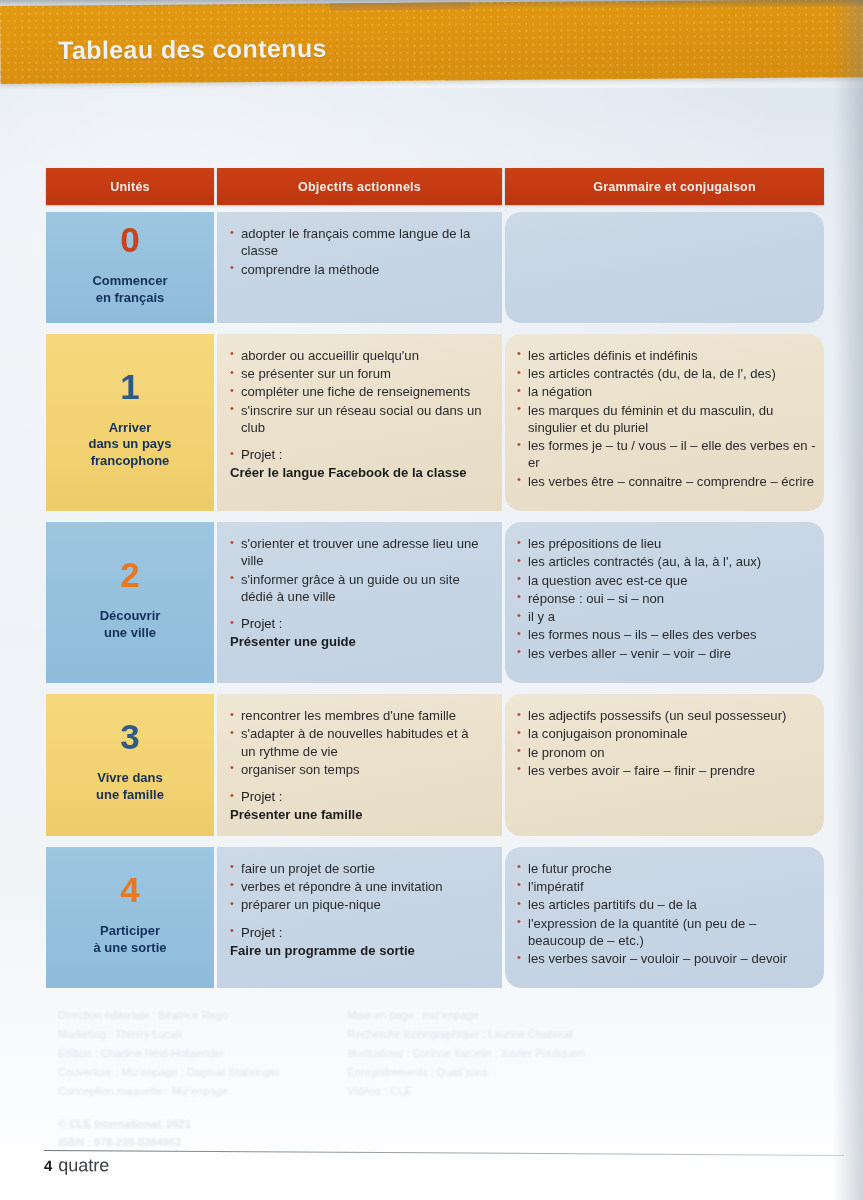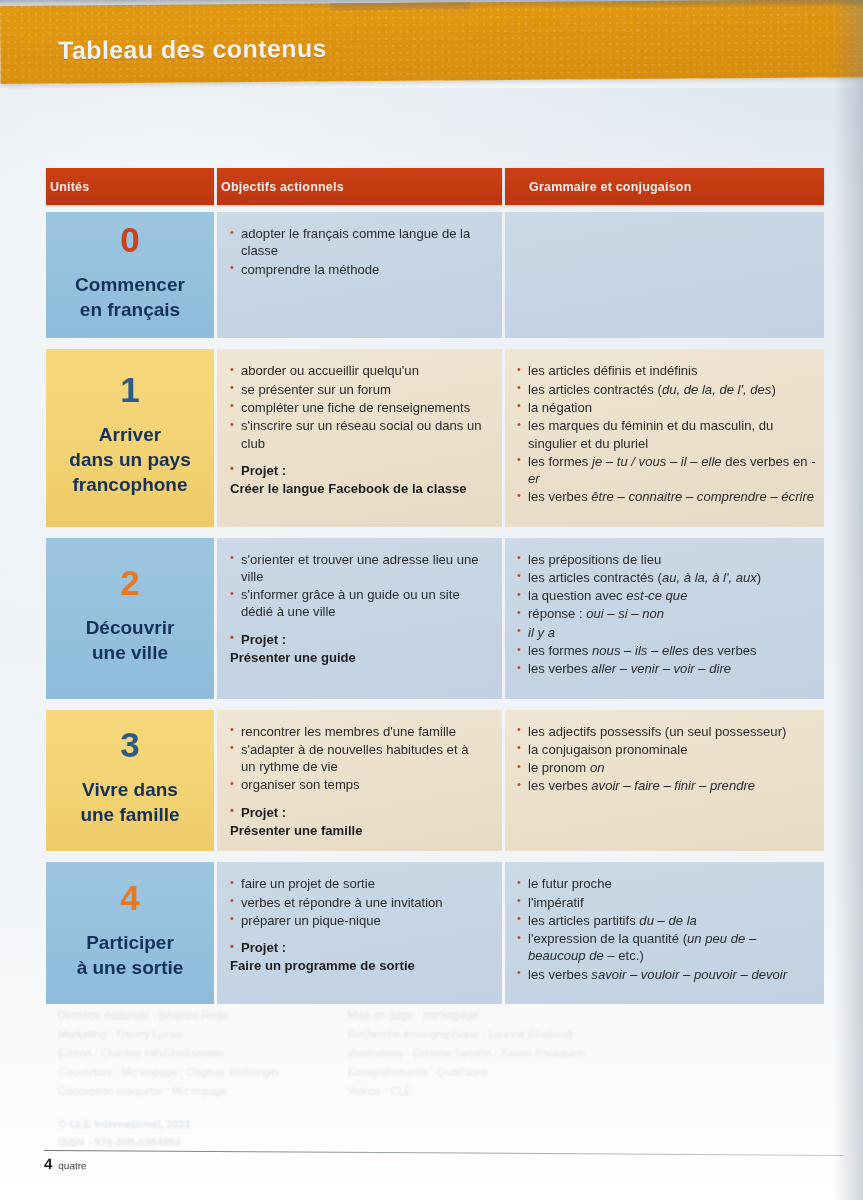--- a/index.html
+++ b/index.html
@@ -82,21 +82,21 @@
   }
 
   
   .hrow { margin-bottom: 7px; }
   .hcell {
     background: linear-gradient(180deg, #cb4015 0%, #c43a12 55%, #bc3610 100%);
     color: #f3eeea;
     font-weight: bold;
     font-size: 12.5px;
     letter-spacing: .2px;
-    text-align: left;
+    text-align: center;
     padding: 12px 4px 11px;
     box-shadow: 0 1px 2px rgba(80,30,10,.25);
   }
   .hcell.c1 { width: 168px; }
   .hcell.c2 { width: 285px; margin-left: 3px; }
   .hcell.c3 { width: 319px; margin-left: 3px; padding-left: 24px; }
 
   
   .brow { margin-bottom: 11px; }
   .unit-cell {
@@ -109,37 +109,38 @@
     padding: 10px 6px 16px;
     text-align: center;
   }
   .unit-num {
     font-size: 35px;
     font-weight: bold;
     line-height: 1;
     margin-bottom: 16px;
   }
   .unit-title {
-    font-size: 19px;
+    font-size: 13px;
     font-weight: bold;
     line-height: 1.3;
     color: #16305a;
   }
 
   .obj-cell {
     width: 285px;
     flex: 0 0 285px;
     margin-left: 3px;
     padding: 13px 16px 12px 13px;
   }
   .gram-cell {
     width: 319px;
     flex: 0 0 319px;
     margin-left: 3px;
     padding: 13px 8px 20px 12px;
+    border-radius: 16px;
   }
 
   
   .pal-blue .unit-cell { background: linear-gradient(180deg,#9dc6e0 0%, #94c0dc 60%, #8ebcda 100%); }
   .pal-blue .obj-cell,
   .pal-blue .gram-cell { background: linear-gradient(170deg,#ccd9e6 0%, #c6d5e4 50%, #c2d2e2 100%); }
   .pal-yellow .unit-cell { background: linear-gradient(180deg,#f6d87c 0%, #f2d272 60%, #eecb68 100%); }
   .pal-yellow .obj-cell,
   .pal-yellow .gram-cell { background: linear-gradient(170deg,#efe6d4 0%, #eae0cb 50%, #e6dcc6 100%); }
 
@@ -159,31 +160,31 @@
   }
   ul.items li::before {
     content: "•";
     position: absolute;
     left: 0; top: -0.5px;
     color: #c0452a;
     font-size: 11px;
   }
   ul.items li.projet {
     margin-top: 10px;
-    font-weight: bold;
+    font-weight: normal;
     color: #1d1d20;
   }
   ul.items li.projet-body {
     padding-left: 0;
     font-weight: bold;
     color: #1d1d20;
     margin-bottom: 0;
   }
   ul.items li.projet-body::before { content: none; }
-  .it { font-style: italic; }
+  .it { }
 
   
   .bleed {
     position: absolute;
     left: 58px; top: 1006px;
     width: 760px;
     color: #b9c4cf;
     opacity: .42;
     filter: blur(0.9px);
     font-size: 11px;
@@ -213,21 +214,21 @@
     gap: 6px;
     transform: rotate(0.3deg);
     transform-origin: 0 0;
   }
   .footer .pg-num {
     font-size: 15px;
     font-weight: bold;
     color: #1b1b1e;
   }
   .footer .pg-word {
-    font-size: 10px;
+    font-size: 18px;
     color: #3d4146;
   }
 </style>
 </head>
 <body>
 
 <div class="page">
   <div class="page-sheen"></div>
 </div>
 

